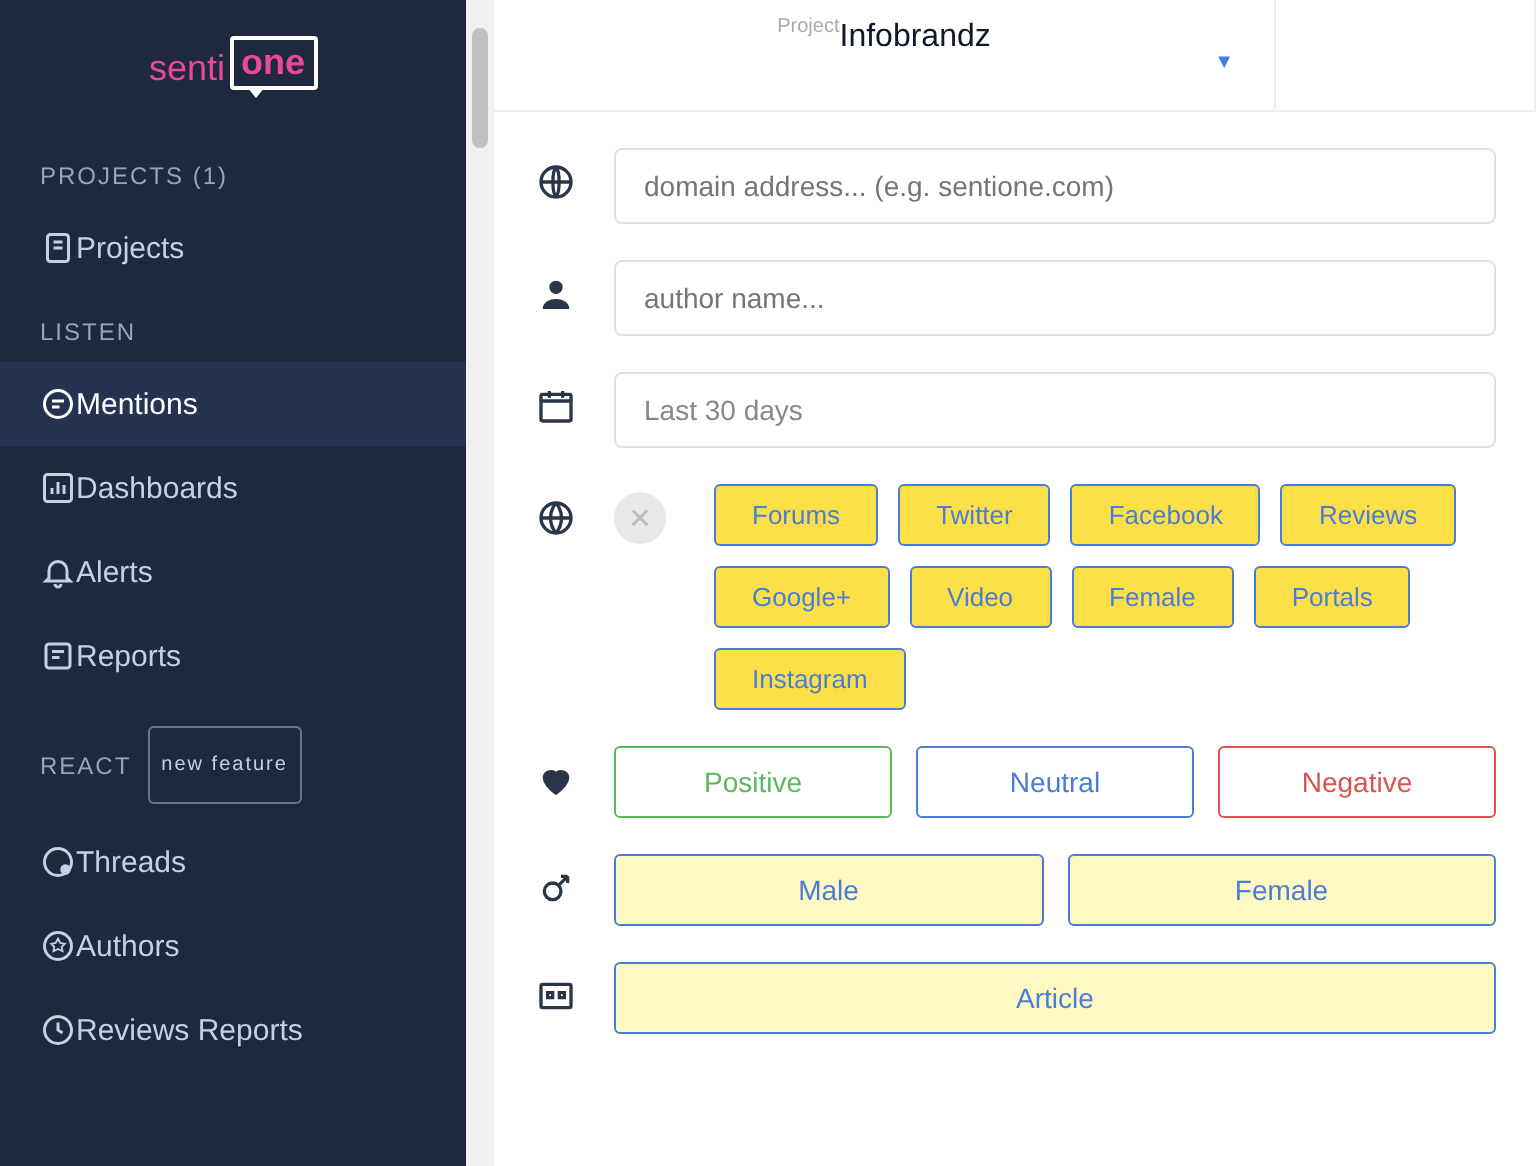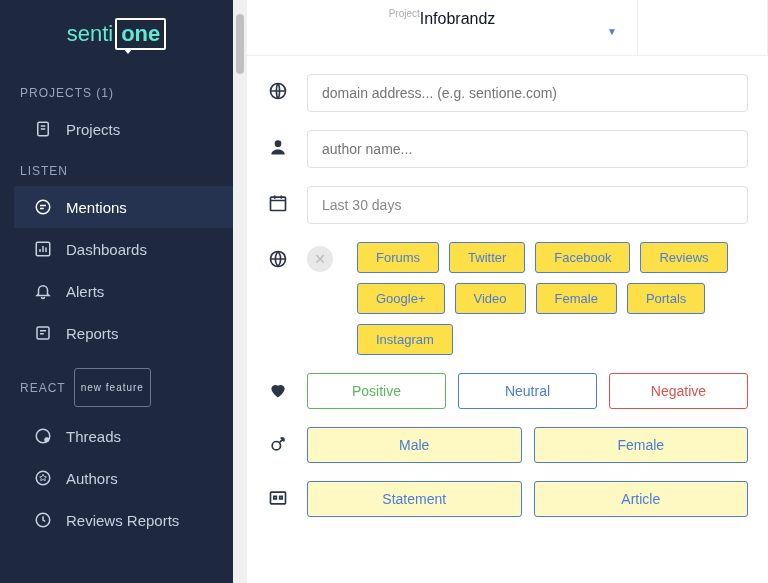--- a/index.html
+++ b/index.html
@@ -1,24 +1,24 @@
 <!DOCTYPE html>
 <html><head>
 <meta charset="utf-8">
 <style>
 * { box-sizing: border-box; margin: 0; padding: 0; }
 body { font-family: -apple-system, BlinkMacSystemFont, "Segoe UI", Arial, sans-serif; font-size: 14px; color: #333; background: #fff; width: 768px; height: 583px; overflow: hidden; display: flex; }
 .sidebar { width: 233px; background: #1e2940; color: #fff; display: flex; flex-direction: column; padding-top: 18px; }
 .logo { display: flex; align-items: center; justify-content: center; margin-bottom: 22px; }
-.logo-text { font-size: 22px; color: #5eead4; display: flex; align-items: center; }
+.logo-text { font-size: 18px; color: #ec4899; display: flex; align-items: flex-end; }
 .logo-senti { font-weight: 400; }
 .logo-box { display: inline-flex; align-items: center; justify-content: center; border: 2px solid #fff; border-radius: 2px; padding: 1px 4px; margin-left: 2px; font-weight: 700; position: relative; }
 .logo-box:after { content: ''; position: absolute; bottom: -6px; left: 6px; width: 0; height: 0; border-left: 5px solid transparent; border-right: 5px solid transparent; border-top: 6px solid #fff; }
 .section-label { font-size: 12px; letter-spacing: 1px; color: #9aa4b8; padding: 8px 20px; margin-top: 6px; display: flex; align-items: center; gap: 8px; }
-.nav-item { display: flex; align-items: center; gap: 14px; padding: 12px 20px; color: #c8d0de; cursor: pointer; font-size: 15px; margin-left: 14px; }
+.nav-item { display: flex; align-items: center; padding: 12px 20px; color: #c8d0de; cursor: pointer; font-size: 15px; }
 .nav-item.active { background: #263350; color: #fff; }
 .nav-item svg { width: 18px; height: 18px; stroke: currentColor; fill: none; flex-shrink: 0; }
 .badge { border: 1px solid #6b7590; border-radius: 3px; font-size: 10px; padding: 13px 6px; color: #c8d0de; }
 .scrollbar { width: 14px; background: #f0f0f0; position: relative; }
 .scroll-thumb { width: 8px; background: #c0c0c0; border-radius: 4px; position: absolute; left: 3px; top: 14px; height: 60px; }
 .main { flex: 1; background: #fff; padding: 0; overflow: hidden; }
 .project-bar { display: flex; border-bottom: 1px solid #eee; height: 56px; }
 .project-select { flex: 1; padding: 8px 20px; border-right: 1px solid #eee; display: flex; flex-direction: row; justify-content: center; position: relative; }
 .project-label { font-size: 10px; color: #aaa; }
 .project-value { font-size: 16px; color: #0f172a; margin-top: 2px; }
@@ -209,19 +209,18 @@
     </div>
 
     <div class="filter-row" style="margin-bottom:0">
       <span class="filter-icon">
         <svg viewBox="0 0 24 24" fill="none" stroke="currentColor" stroke-width="2">
             <rect x="3" y="5" width="18" height="14" rx="1"></rect>
             <path d="M7 10h3v3H7zM14 10h3v3h-3z"></path>
           </svg>
       </span>
       <div class="chip-row">
-        <span class="wide-chip">Statement</span>
         <span class="wide-chip">Article</span>
       </div>
     </div>
 
   </div>
 </div>
 
 </body></html>

